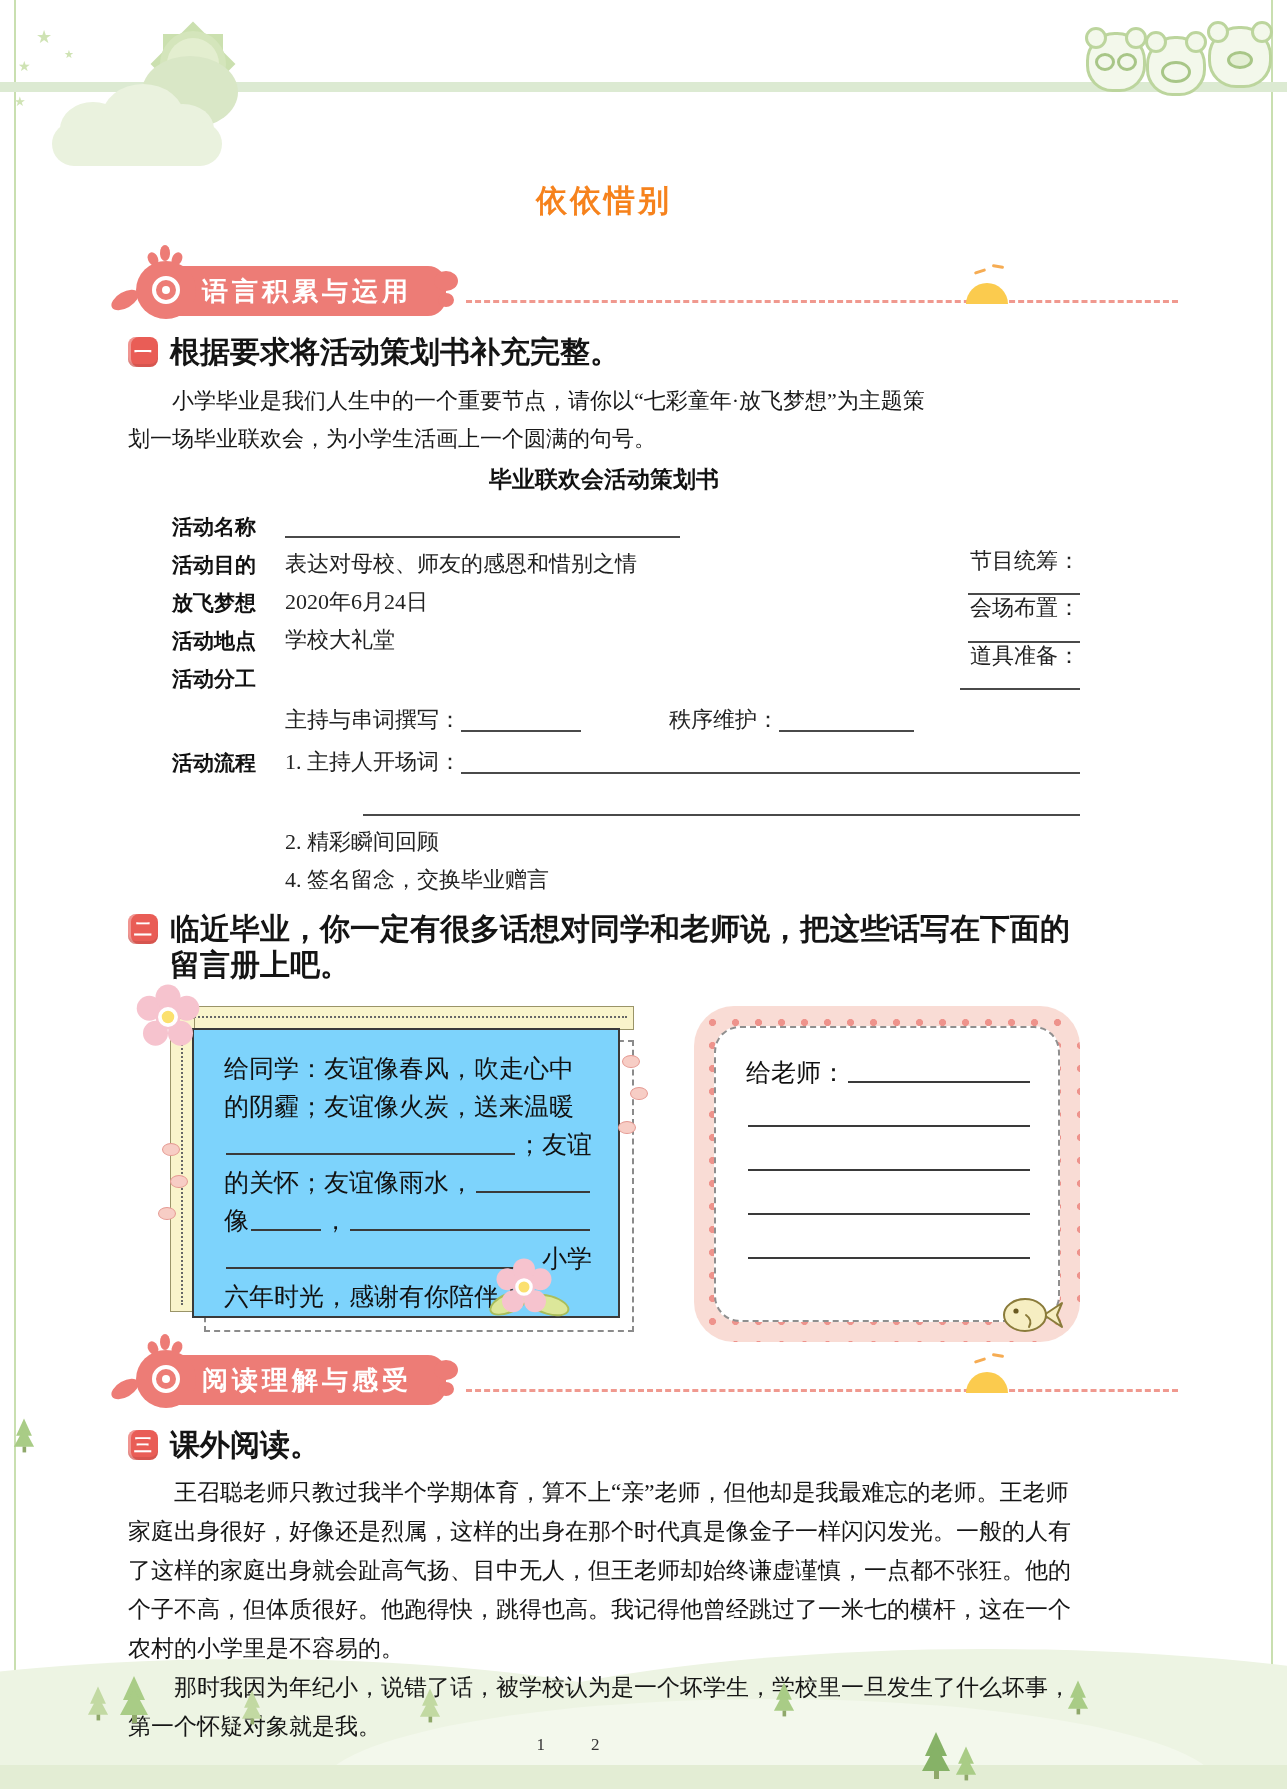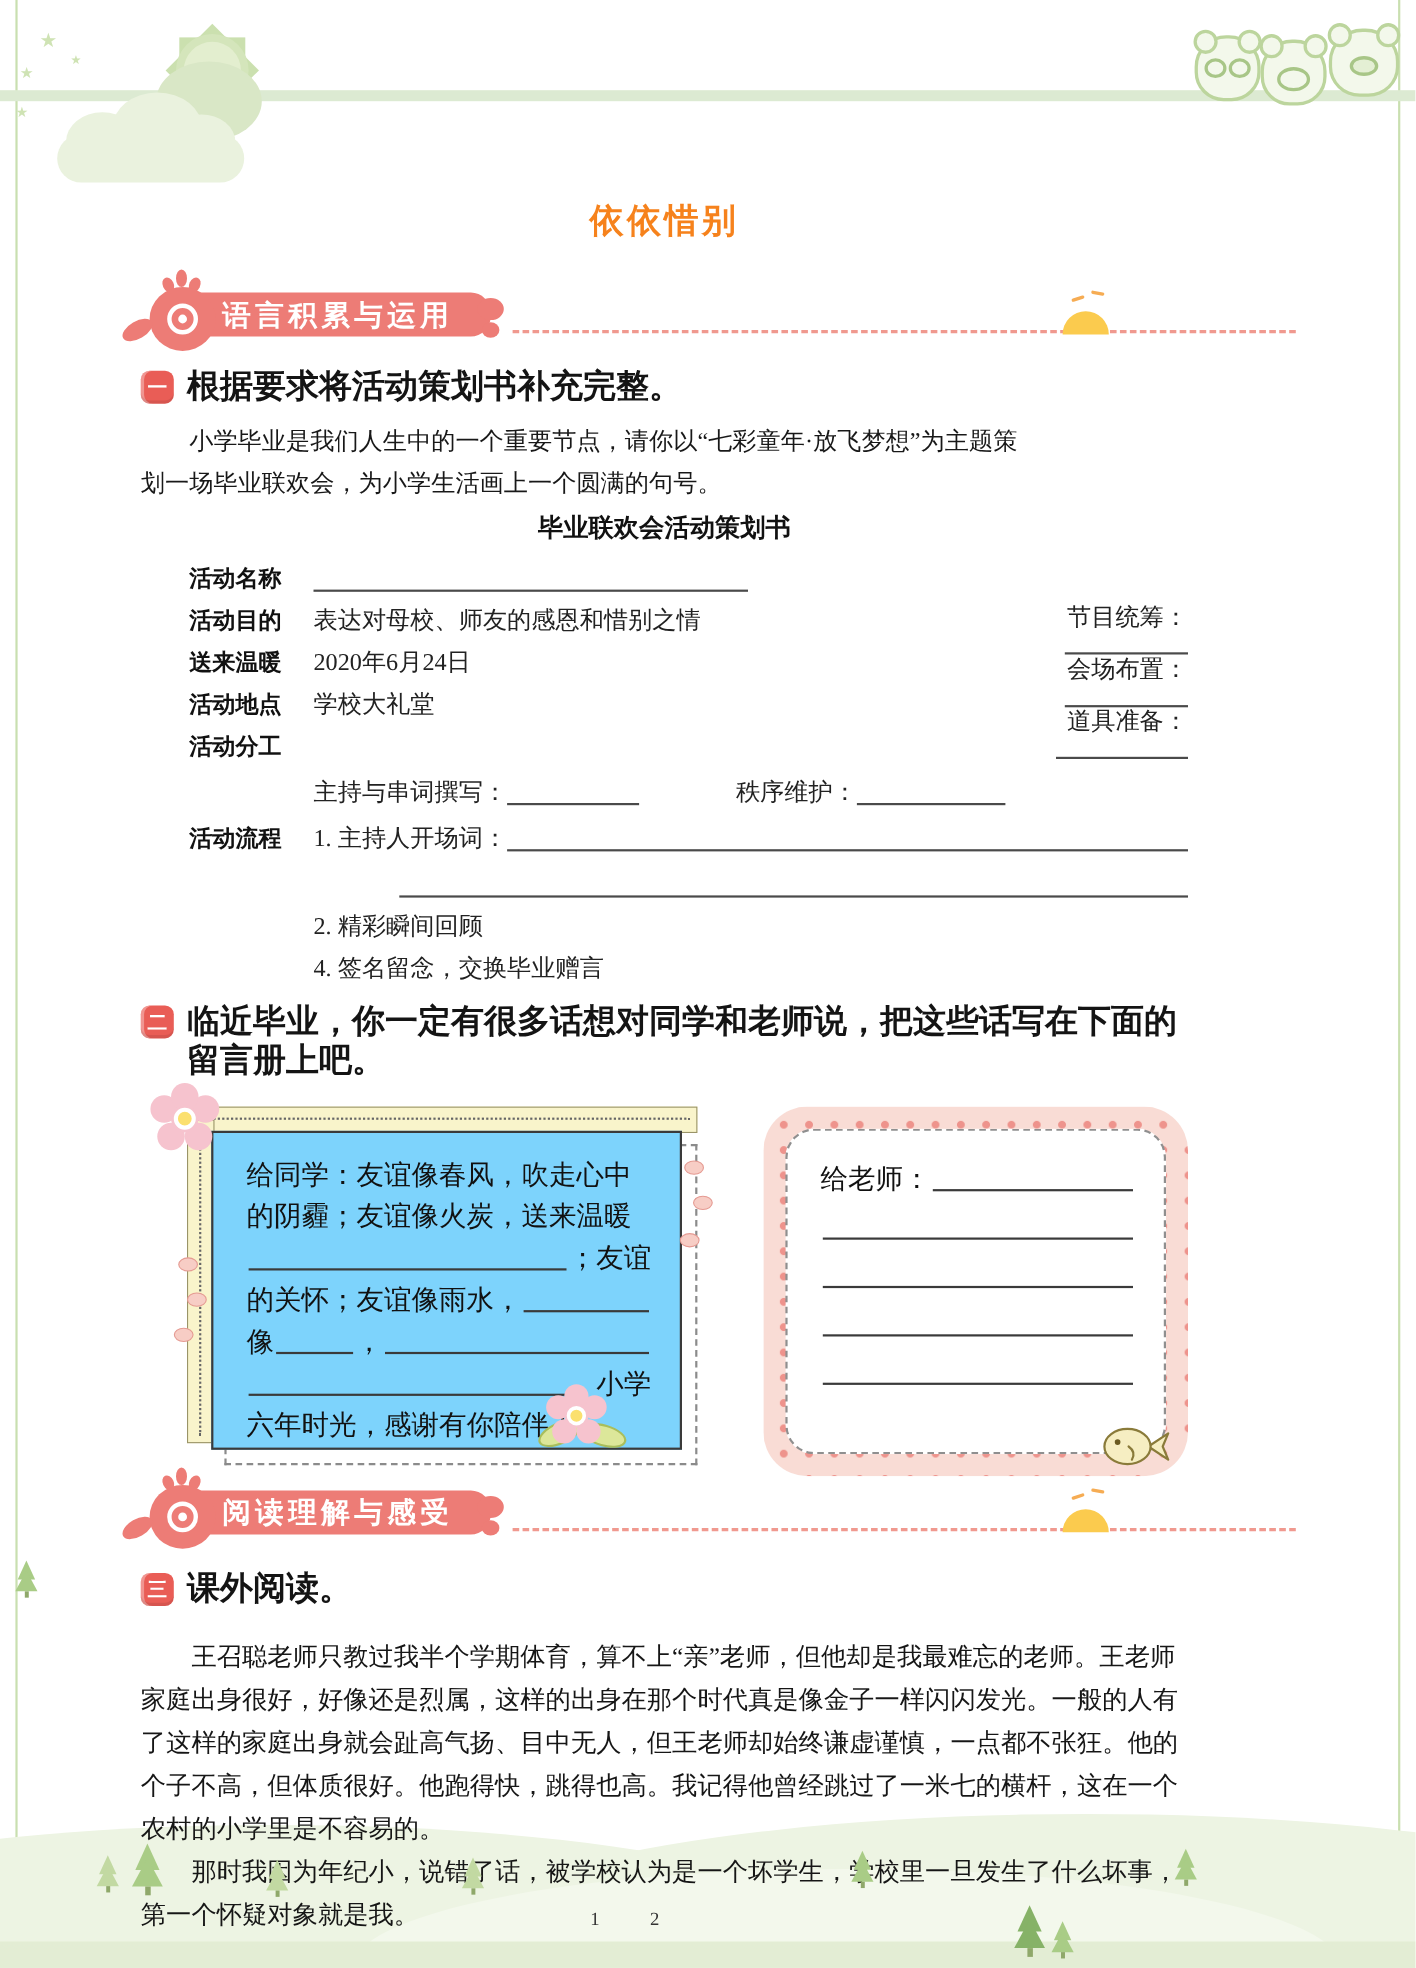--- a/index.html
+++ b/index.html
@@ -25,21 +25,21 @@
   .mascot b{position:absolute;border:3px solid #A8C687;border-radius:50%;}
   .m-cat{left:0;top:10px}.m-cat .g1{left:6px;top:18px;width:14px;height:12px}.m-cat .g2{left:28px;top:18px;width:14px;height:12px}
   .m-monkey{left:60px;top:14px}.m-monkey .muzzle{left:12px;top:22px;width:24px;height:16px;}
   .m-pig{left:122px;top:4px;width:58px;height:56px}.m-pig .snout{left:16px;top:22px;width:20px;height:12px;background:#E4EFD4;}
   
   .content{position:absolute;left:128px;top:0;width:952px;z-index:2;}
   .title{margin:180px 0 0;text-align:center;font-family:"Liberation Sans",sans-serif;
          font-weight:bold;font-size:31px;color:#F6821C;letter-spacing:3px;}
   
   .section-header{position:relative;height:54px;margin-top:42px;}
-  .whale-badge{position:absolute;left:36px;top:2px;height:40px;background:#ED7C76;
+  .whale-badge{position:absolute;left:36px;top:2px;height:50px;background:#ED7C76;
                border-radius:14px 18px 18px 14px;display:flex;align-items:center;padding:0 34px 0 38px;}
   .whale-head{position:absolute;left:-28px;top:-5px;width:60px;height:58px;background:#ED7C76;border-radius:50%;}
   .whale-eye{position:absolute;left:16px;top:15px;width:20px;height:20px;border:4px solid #fff;border-radius:50%;}
   .whale-eye::after{content:'';position:absolute;left:6px;top:6px;width:8px;height:8px;background:#fff;border-radius:50%;}
   .spout{position:absolute;background:#ED7C76;border-radius:50%;}
   .s1{left:-16px;top:-14px;width:10px;height:14px;transform:rotate(-25deg);}
   .s2{left:-4px;top:-21px;width:10px;height:16px;}
   .s3{left:8px;top:-14px;width:10px;height:14px;transform:rotate(25deg);}
   .whale-fin{position:absolute;left:-54px;top:26px;width:30px;height:16px;background:#ED7C76;border-radius:50%;transform:rotate(-30deg);}
   .bump{position:absolute;background:#ED7C76;border-radius:50%;}
@@ -91,21 +91,21 @@
      box-shadow:0 -16px 0 #F6C3CE,15px -7px 0 #F6C3CE,10px 13px 0 #F6C3CE,-10px 13px 0 #F6C3CE,-15px -7px 0 #F6C3CE;}
   .flower::after{content:'';position:absolute;left:2px;top:2px;width:10px;height:10px;background:#FBE06E;border:3px solid #fff;border-radius:50%;}
   .oval{position:absolute;width:16px;height:11px;background:#F7CDC5;border:1px solid #E59A92;border-radius:50%;z-index:3;}
   .leaf{position:absolute;width:38px;height:16px;background:#DCE79A;border:2px solid #A9BE5C;border-radius:50%;}
   .nr{position:absolute;left:566px;top:13px;width:386px;height:336px;border-radius:40px;background:#F9DCD5;
       background-image:radial-gradient(circle,#EE938C 3.2px,rgba(0,0,0,0) 3.9px);background-size:23px 23px;background-position:7px 5px;}
   .nr-inner{position:absolute;left:20px;right:20px;top:20px;bottom:20px;background:#fff;border-radius:26px;
             border:2px dashed #8f8f8f;padding:14px 26px 0 30px;}
   .fish{position:absolute;right:14px;bottom:6px;}
   
-  .passage{margin-top:24px;font-size:23px;line-height:39px;color:#161616;}
+  .passage{margin-top:10px;font-size:23px;line-height:39px;color:#161616;}
   .passage p{margin:0;text-indent:2em;}
   
   .meadow{position:absolute;left:0;right:0;bottom:0;height:140px;z-index:1;}
   .hill{position:absolute;border-radius:50%;}
   .h1{left:-300px;bottom:-100px;width:1100px;height:230px;background:#EDF4E3;}
   .h2{right:-300px;bottom:-110px;width:1200px;height:250px;background:#EDF4E3;}
   .h3{left:320px;bottom:-90px;width:900px;height:180px;background:#F3F8EC;}
   .base{position:absolute;left:0;right:0;bottom:0;height:24px;background:#E3EDD4;}
   .tree{position:absolute;z-index:2;}
   .tri{width:0;height:0;border-left:11px solid transparent;border-right:11px solid transparent;border-bottom:24px solid #A9CC86;margin:0 auto;}
@@ -199,21 +199,21 @@
         <span class="flabel">活动名称</span>
         <span class="fcontent">
             <i class="blank w395"></i>
           </span>
       </div>
       <div class="frow">
         <span class="flabel">活动目的</span>
         <span class="fcontent">表达对母校、师友的感恩和惜别之情</span>
       </div>
       <div class="frow">
-        <span class="flabel">送来温暖</span>
+        <span class="flabel">放飞梦想</span>
         <span class="fcontent">2020年6月24日</span>
       </div>
       <div class="frow">
         <span class="flabel">活动地点</span>
         <span class="fcontent">学校大礼堂</span>
       </div>
       <div class="frow">
         <span class="flabel">活动分工</span>
         <span class="fcontent between">
           <span>节目统筹：</span>

